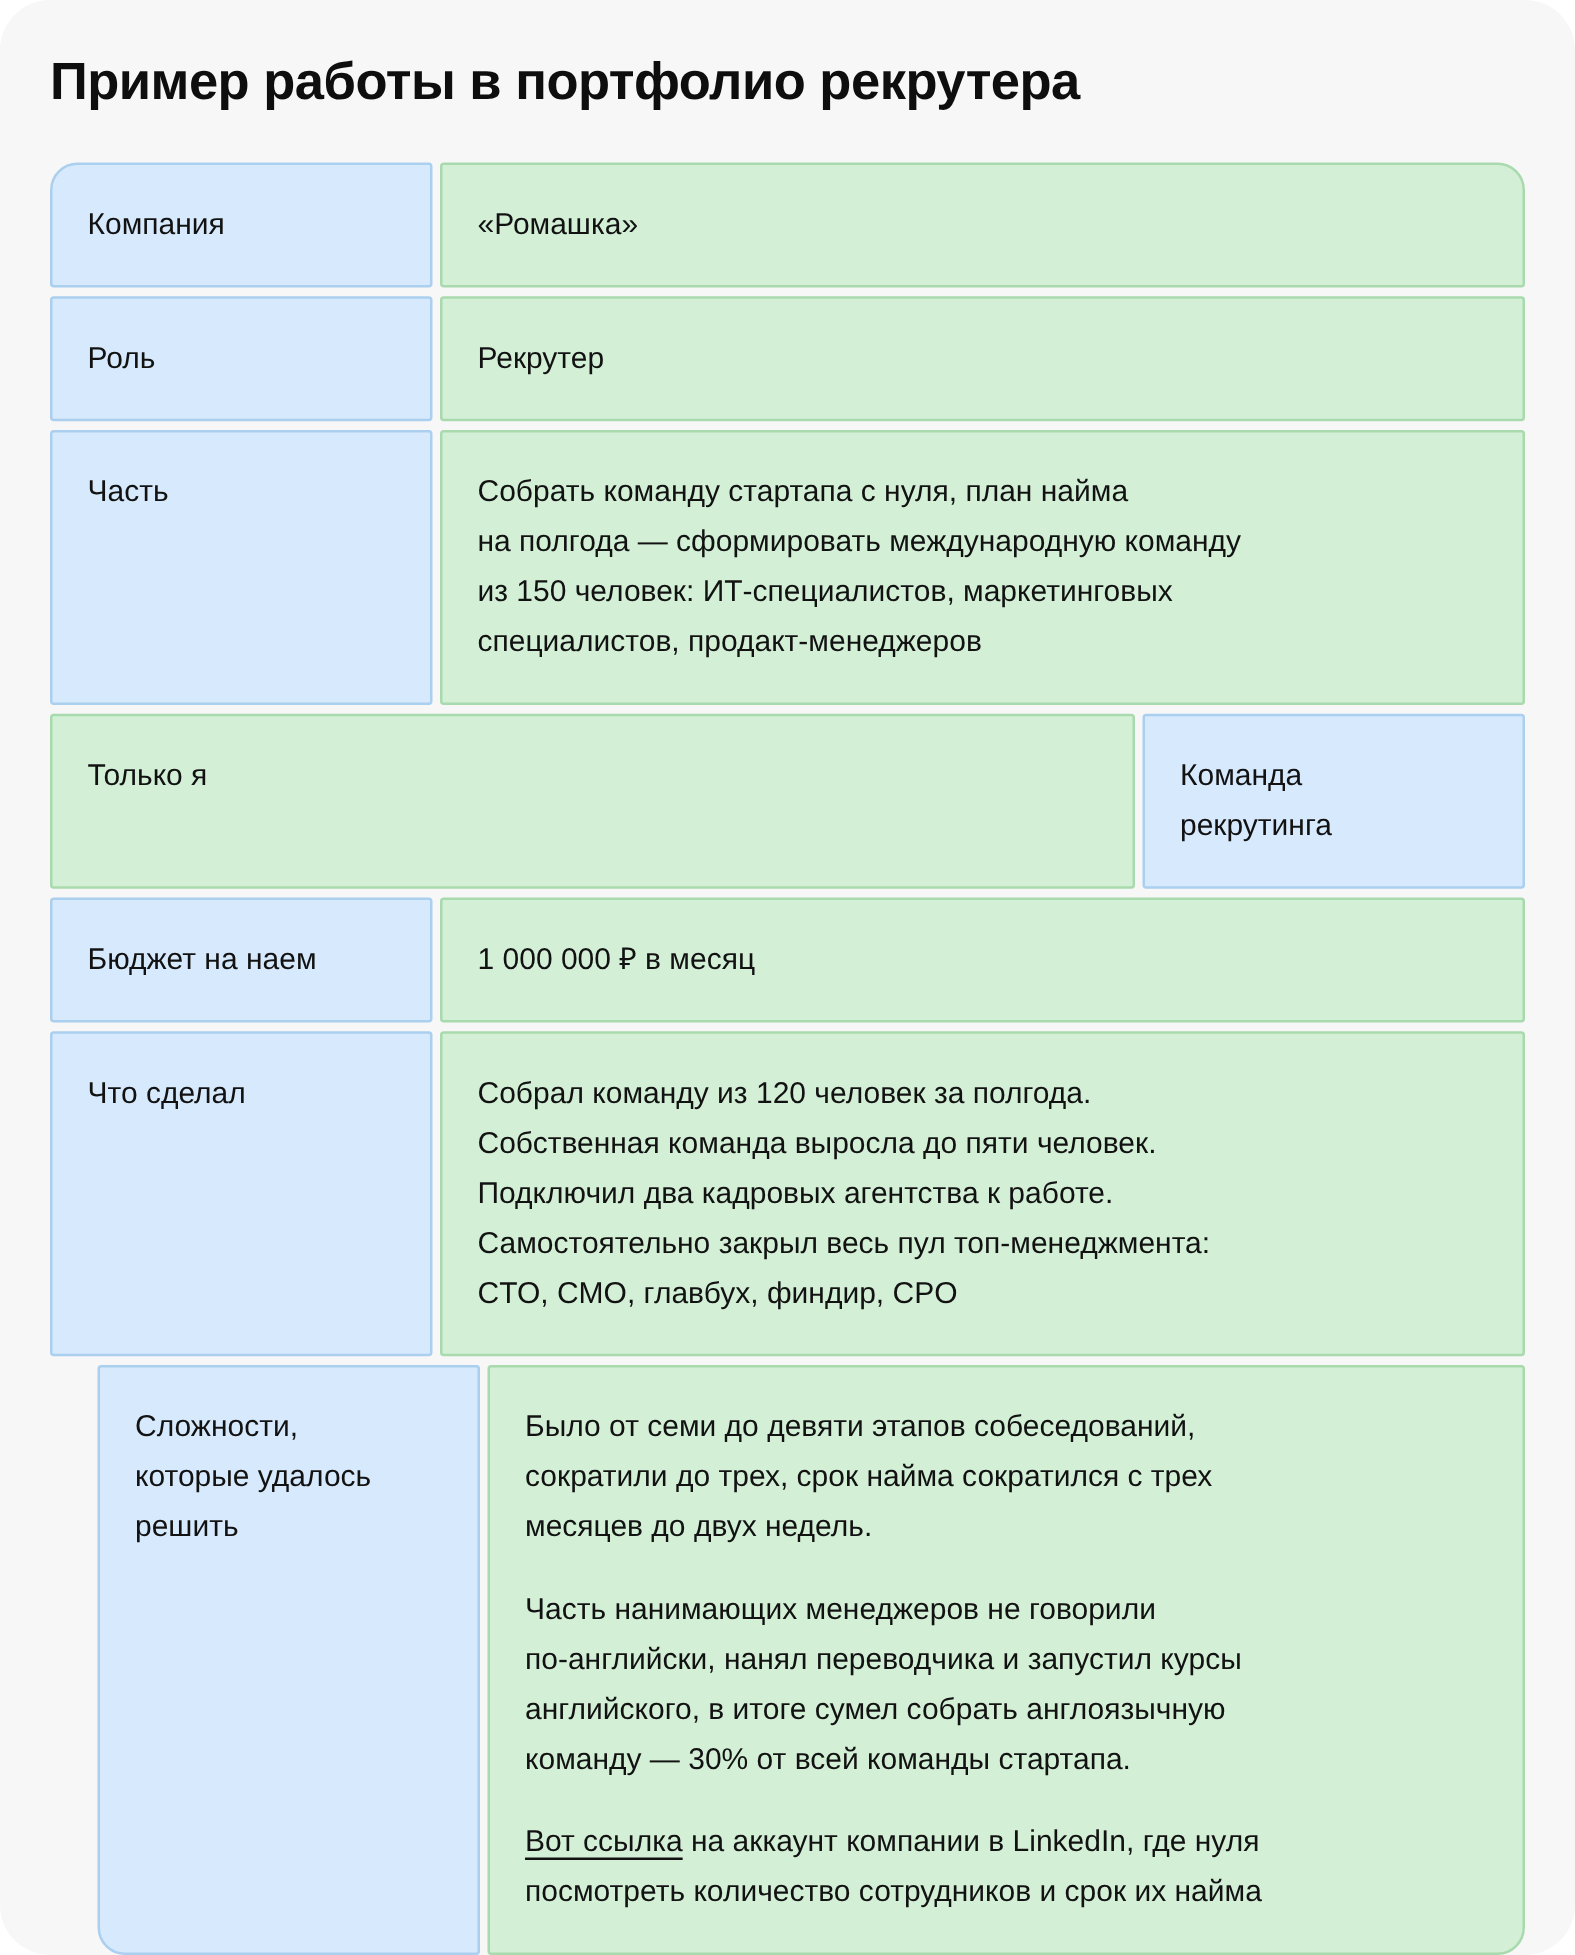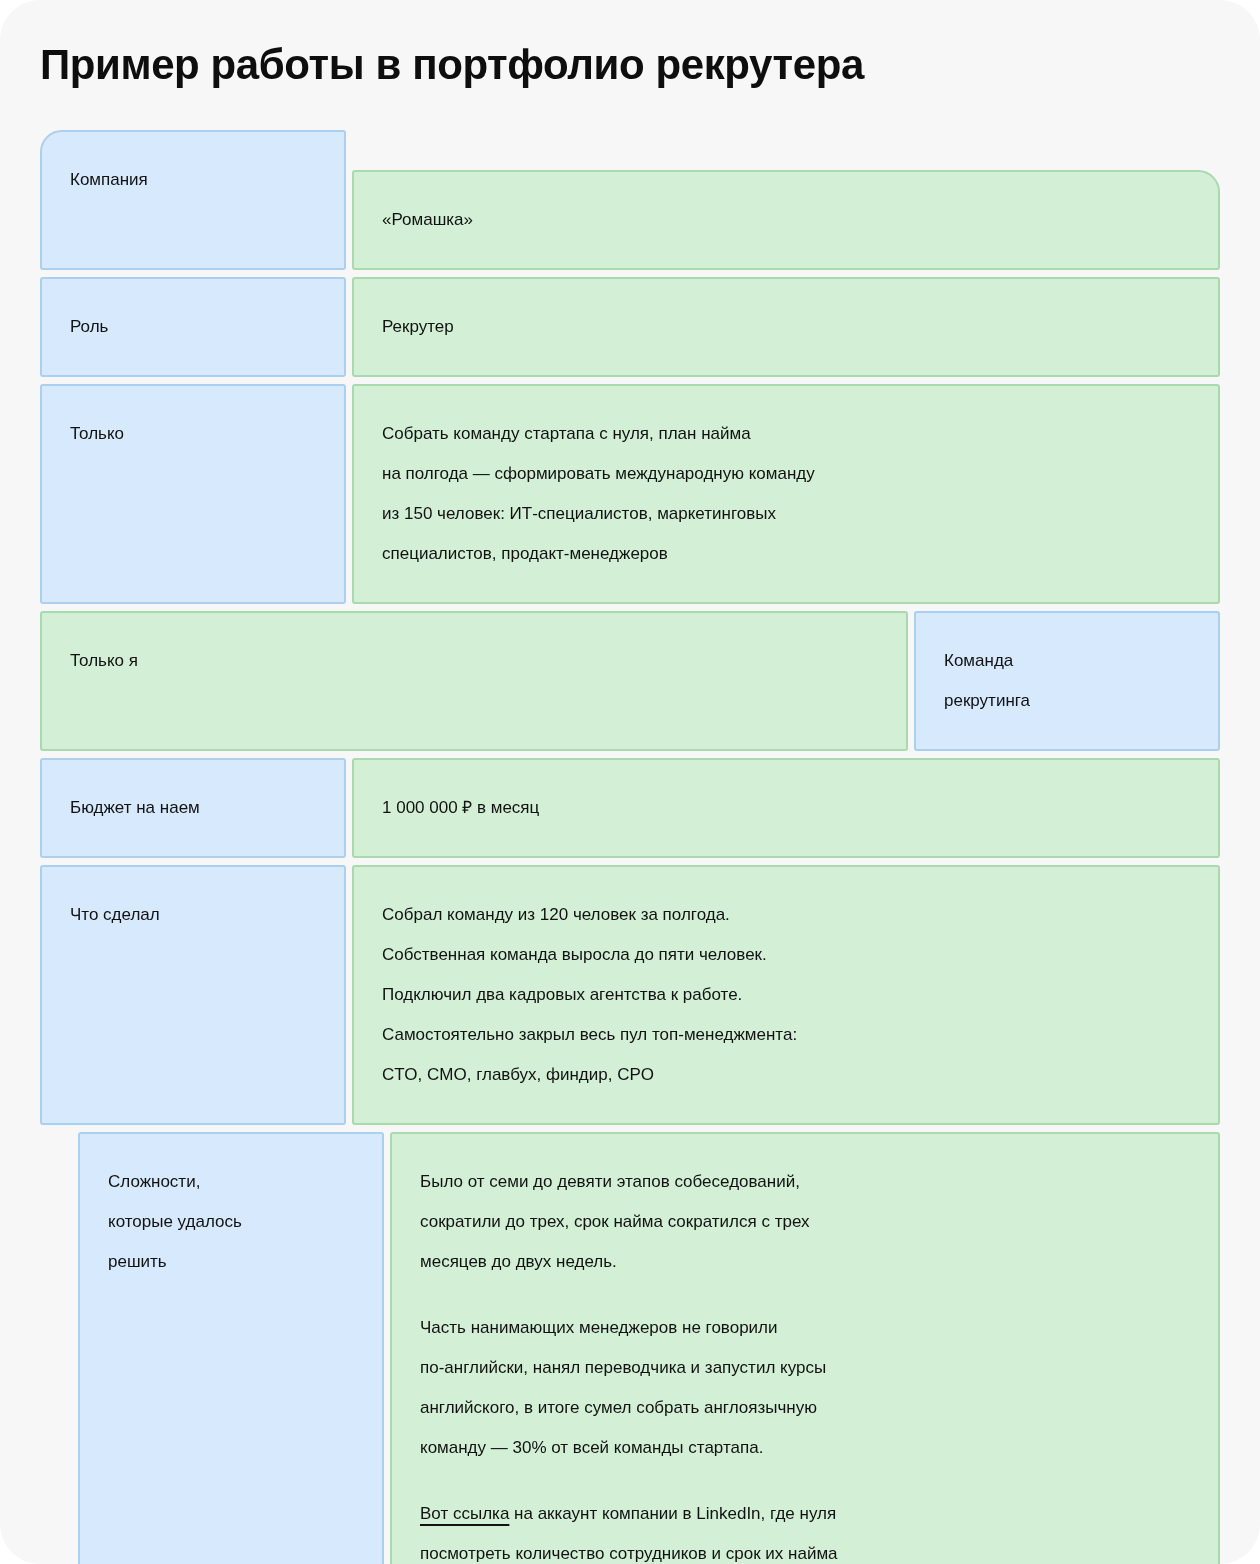--- a/index.html
+++ b/index.html
@@ -34,38 +34,38 @@
   }
   .table{width:1180px;}
   .row{
     display:flex;
     gap:6px;
     margin-bottom:7px;
   }
   .row:last-child{margin-bottom:0;padding-left:38px;}
   .cell{
     padding:28px;
-    font-size:17px;
+    font-size:24px;
     line-height:40px;
     border-radius:3px;
     white-space:pre-line;
   }
   .cell.label{
     width:306px;
     flex:0 0 306px;
     background:var(--label-bg);
     border:2px solid var(--label-border);
   }
   .cell.value{
     flex:1;
     background:var(--value-bg);
     border:2px solid var(--value-border);
   }
   .row.first .label{border-top-left-radius:22px;}
-  .row.first .value{border-top-right-radius:22px;margin-top:40px;}
+  .row.first .value{border-top-right-radius:22px;}
   .row.last .label{border-bottom-left-radius:22px;}
   .row.last .value{border-bottom-right-radius:22px;}
   .cell.value p{
     margin:0 0 26px 0;
     white-space:pre-line;
   }
   .cell.value p:last-child{margin-bottom:0;}
   a.inline-link{
     color:inherit;
     text-decoration-thickness:2px;
@@ -80,21 +80,21 @@
   <div class="table" id="portfolio-table">
       <div class="row first">
         <div class="cell label">Компания</div>
         <div class="cell value"><p>«Ромашка»</p></div>
       </div>
       <div class="row">
         <div class="cell label">Роль</div>
         <div class="cell value"><p>Рекрутер</p></div>
       </div>
       <div class="row">
-        <div class="cell label">Только</div>
+        <div class="cell label">Часть</div>
         <div class="cell value"><p>Собрать команду стартапа с нуля, план найма
 на полгода — сформировать международную команду
 из 150 человек: ИТ-специалистов, маркетинговых
 специалистов, продакт-менеджеров</p></div>
       </div>
       <div class="row">
         <div class="cell value"><p>Только я</p></div>
         <div class="cell label">Команда
 рекрутинга</div>
       </div>

